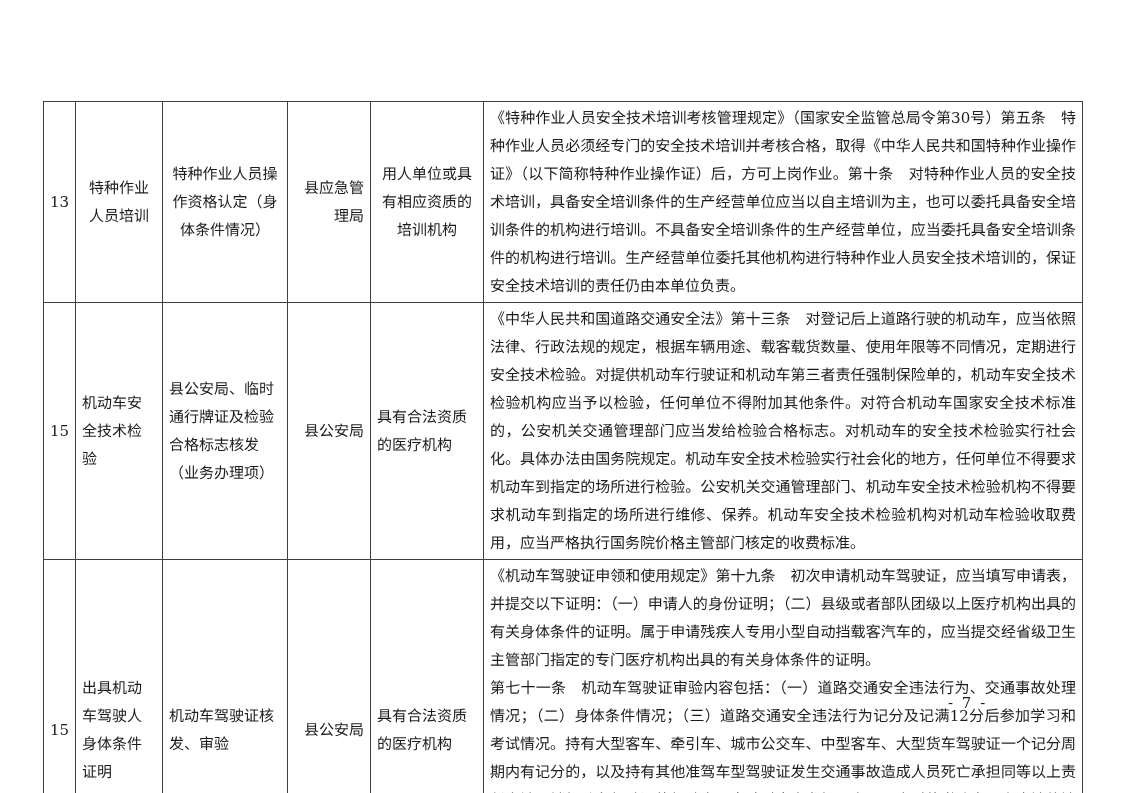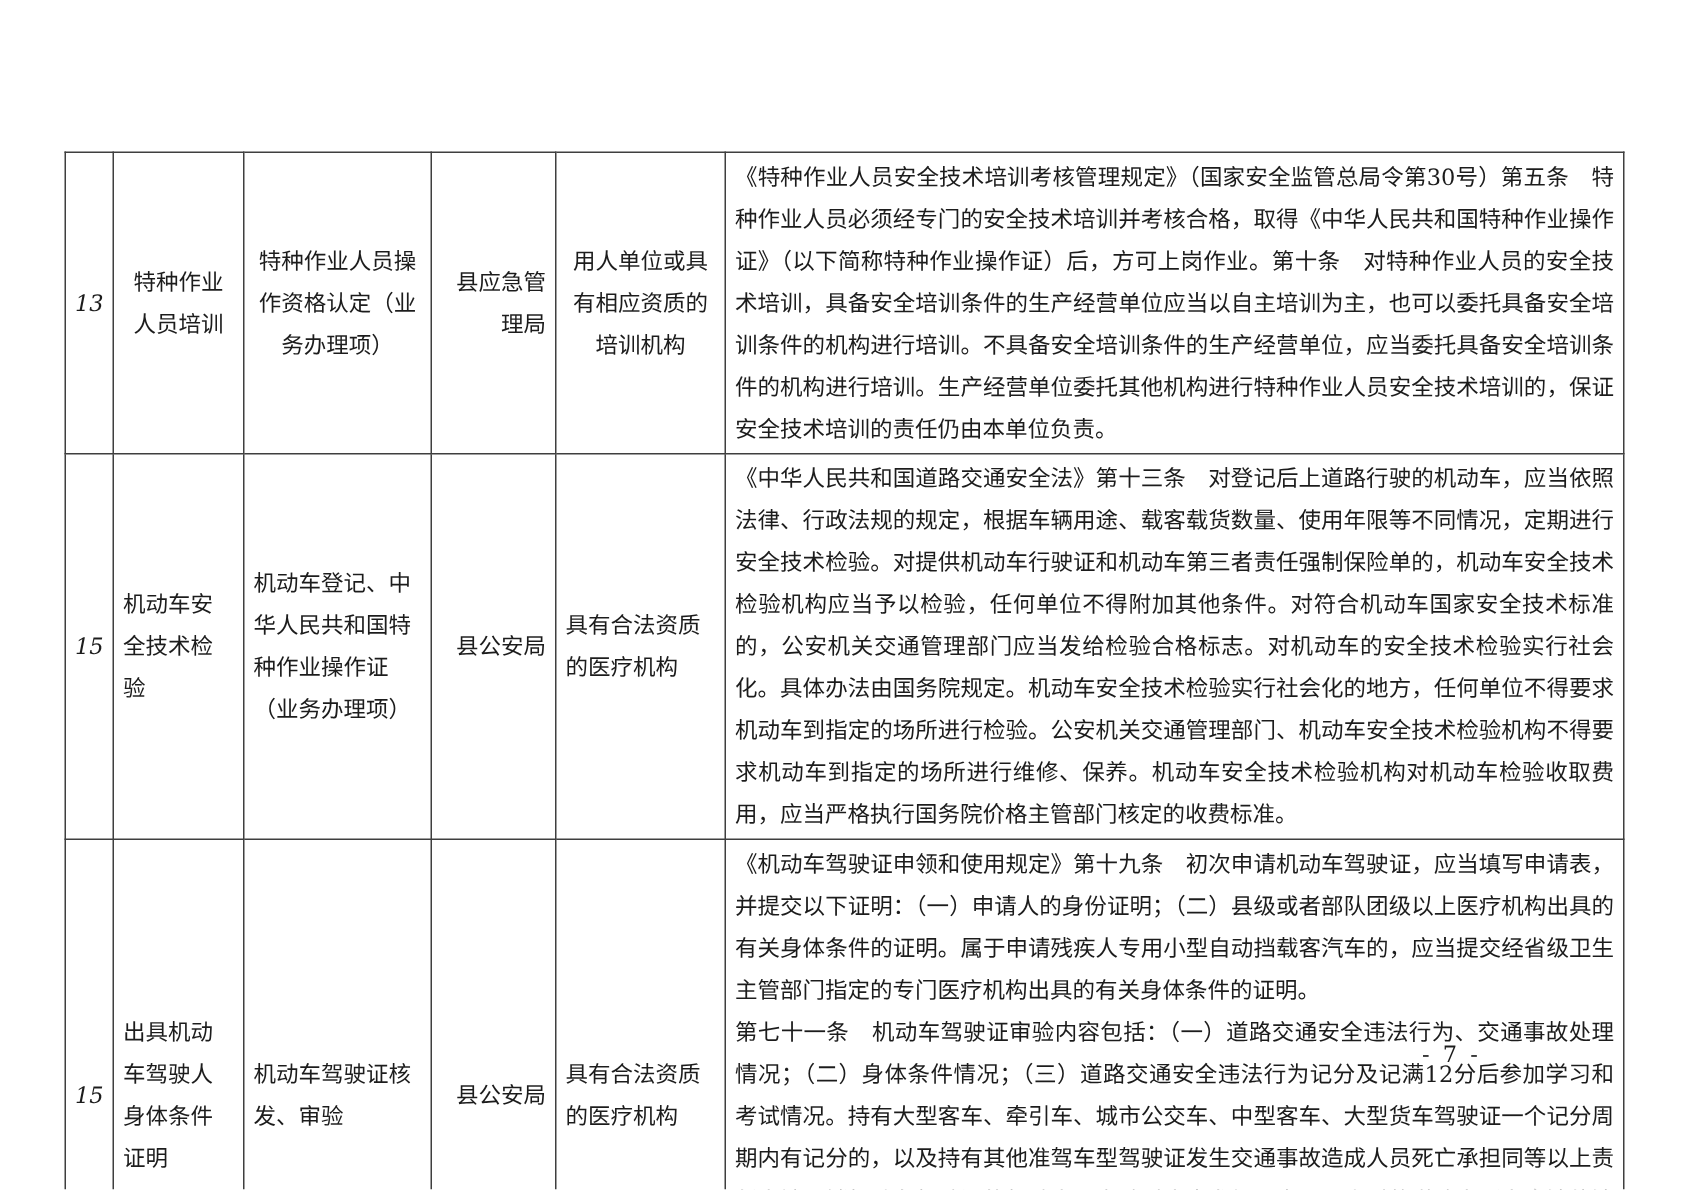--- a/index.html
+++ b/index.html
@@ -38,21 +38,21 @@
   col.c-item { width: 87px; }
   col.c-sub  { width: 125px; }
   col.c-dept { width: 83px; }
   col.c-tgt  { width: 113px; }
   col.c-basis{ width: 599px; }
 
   tr.row-13 { height: 129px; }
   tr.row-14 { height: 178px; }
   tr.row-15 { height: 225px; }
 
-  td.cell-no   { text-align: right; padding: 2px 2px; font-style: italic; }
+  td.cell-no   { text-align: right; padding: 2px 2px; }
   td.cell-dept { text-align: right; }
 
   tr.row-13 td.cell-item,
   tr.row-13 td.cell-sub,
   tr.row-13 td.cell-tgt { text-align: center; }
 
   tr.row-14 td.cell-item, tr.row-15 td.cell-item,
   tr.row-14 td.cell-sub,  tr.row-15 td.cell-sub,
   tr.row-14 td.cell-tgt,  tr.row-15 td.cell-tgt { text-align: left; }
 
@@ -89,31 +89,31 @@
       <col class="c-item">
       <col class="c-sub">
       <col class="c-dept">
       <col class="c-tgt">
       <col class="c-basis">
     </colgroup>
     <tbody>
       <tr class="row-13">
         <td class="cell-no">13</td>
         <td class="cell-item">特种作业人员培训</td>
-        <td class="cell-sub">特种作业人员操作资格认定（业务办理项）</td>
+        <td class="cell-sub">特种作业人员操作资格认定（身体条件情况）</td>
         <td class="cell-dept">县应急管理局</td>
         <td class="cell-tgt">用人单位或具有相应资质的培训机构</td>
         <td class="cell-basis">
           <p>《特种作业人员安全技术培训考核管理规定》（国家安全监管总局令第30号）第五条　特种作业人员必须经专门的安全技术培训并考核合格，取得《中华人民共和国特种作业操作证》（以下简称特种作业操作证）后，方可上岗作业。第十条　对特种作业人员的安全技术培训，具备安全培训条件的生产经营单位应当以自主培训为主，也可以委托具备安全培训条件的机构进行培训。不具备安全培训条件的生产经营单位，应当委托具备安全培训条件的机构进行培训。生产经营单位委托其他机构进行特种作业人员安全技术培训的，保证安全技术培训的责任仍由本单位负责。</p>
         </td>
       </tr>
       <tr class="row-14">
         <td class="cell-no">15</td>
         <td class="cell-item">机动车安全技术检验</td>
-        <td class="cell-sub">机动车登记、中华人民共和国特种作业操作证（业务办理项）</td>
+        <td class="cell-sub">县公安局、临时通行牌证及检验合格标志核发（业务办理项）</td>
         <td class="cell-dept">县公安局</td>
         <td class="cell-tgt">具有合法资质的医疗机构</td>
         <td class="cell-basis">
           <p>《中华人民共和国道路交通安全法》第十三条　对登记后上道路行驶的机动车，应当依照法律、行政法规的规定，根据车辆用途、载客载货数量、使用年限等不同情况，定期进行安全技术检验。对提供机动车行驶证和机动车第三者责任强制保险单的，机动车安全技术检验机构应当予以检验，任何单位不得附加其他条件。对符合机动车国家安全技术标准的，公安机关交通管理部门应当发给检验合格标志。对机动车的安全技术检验实行社会化。具体办法由国务院规定。机动车安全技术检验实行社会化的地方，任何单位不得要求机动车到指定的场所进行检验。公安机关交通管理部门、机动车安全技术检验机构不得要求机动车到指定的场所进行维修、保养。机动车安全技术检验机构对机动车检验收取费用，应当严格执行国务院价格主管部门核定的收费标准。</p>
         </td>
       </tr>
       <tr class="row-15">
         <td class="cell-no">15</td>
         <td class="cell-item">出具机动车驾驶人身体条件证明</td>
         <td class="cell-sub">机动车驾驶证核发、审验</td>

